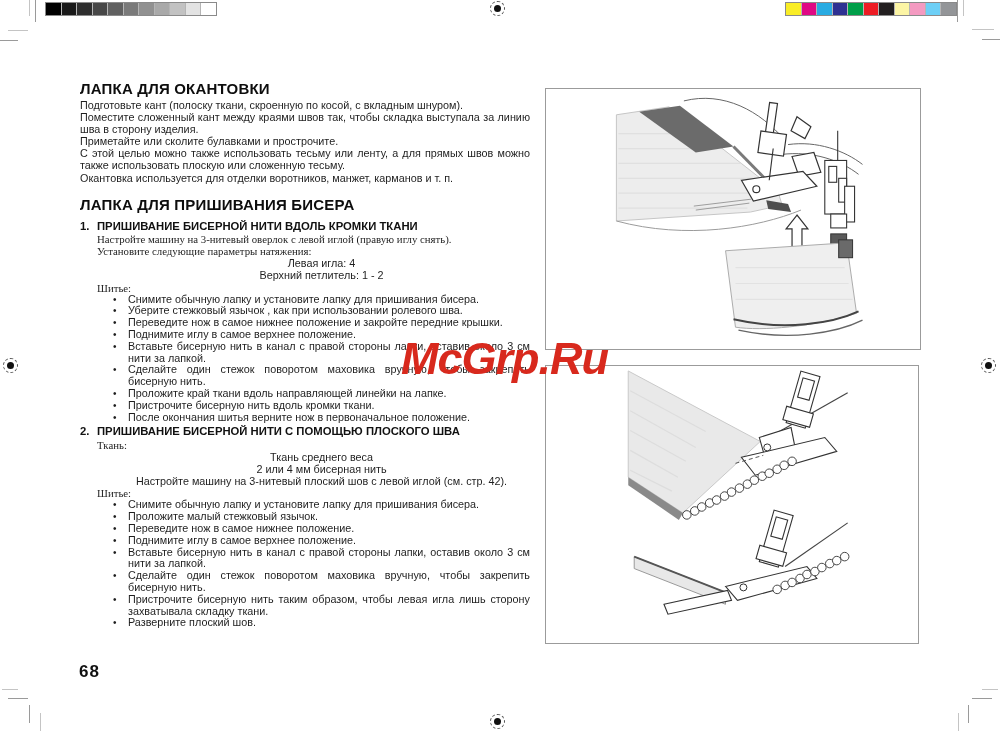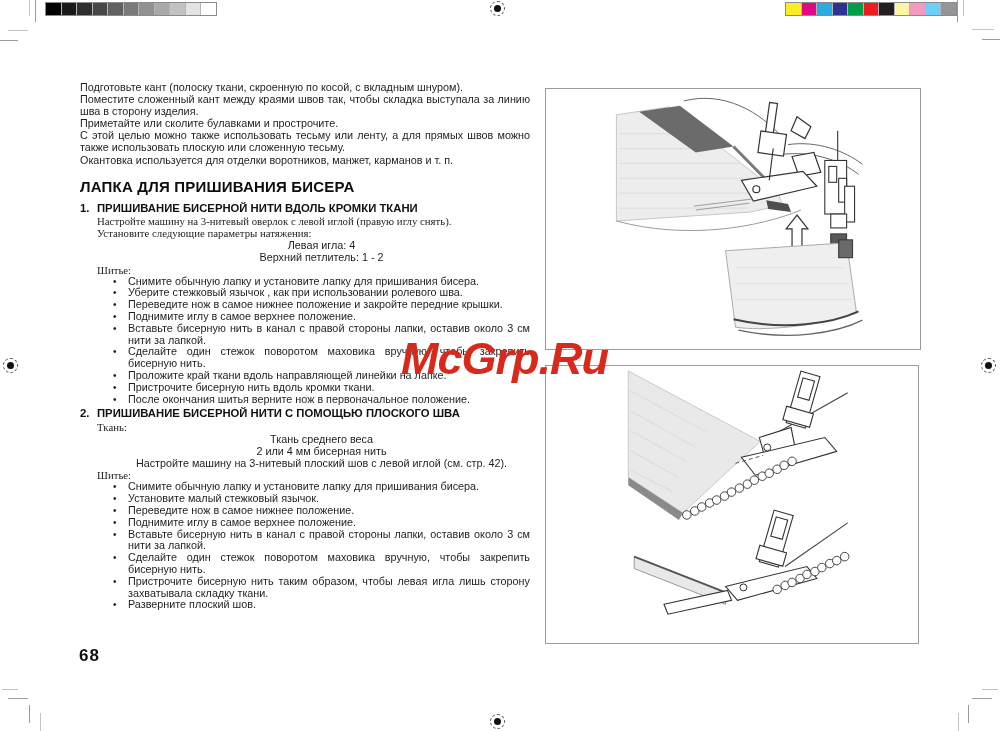--- a/index.html
+++ b/index.html
@@ -36,21 +36,21 @@
   .bullets{margin-left:33px;}
   .row-bullet{display:flex;line-height:11.8px;}
   .row-bullet .dot{flex:0 0 15px;text-align:left;font-size:10px;}
   .row-bullet .btxt{flex:1;text-align:justify;text-align-last:left;}
   
   .figure{position:absolute;border:1px solid #9b9b9b;background:#fff;box-sizing:border-box;}
   #fig1{left:545px;top:88px;width:376px;height:262px;}
   #fig2{left:545px;top:365px;width:374px;height:279px;}
   .figure svg{display:block;width:100%;height:100%;}
   
-  .pagenum{position:absolute;left:79px;top:646px;font-size:17px;font-weight:bold;
+  .pagenum{position:absolute;left:79px;top:662px;font-size:17px;font-weight:bold;
            letter-spacing:1px;color:#111;}
   
   .watermark{position:absolute;left:401px;top:333px;z-index:50;font-size:45px;font-weight:bold;
              font-style:italic;letter-spacing:-1px;white-space:nowrap;pointer-events:none;}
 </style>
 </head>
 <body>
 
 <div class="page">
 
@@ -101,20 +101,21 @@
       <div class="swatch" style="background: rgb(147, 149, 152);"></div>
     </div>
 
   <div class="regmark" style="left:490px;top:1px;"></div>
   <div class="regmark" style="left:3px;top:358px;"></div>
   <div class="regmark" style="left:981px;top:358px;"></div>
   <div class="regmark" style="left:490px;top:714px;"></div>
 
   <div class="content">
 
+    <h1 class="sec-title">ЛАПКА ДЛЯ ОКАНТОВКИ</h1>
     <div class="paras">
         <div class="row-para">Подготовьте кант (полоску ткани, скроенную по косой, с вкладным шнуром).</div>
         <div class="row-para">Поместите сложенный кант между краями швов так, чтобы складка выступала за линию шва в сторону изделия.</div>
         <div class="row-para">Приметайте или сколите булавками и прострочите.</div>
         <div class="row-para">С этой целью можно также использовать тесьму или ленту, а для прямых швов можно также использовать плоскую или сложенную тесьму.</div>
         <div class="row-para">Окантовка используется для отделки воротников, манжет, карманов и т. п.</div>
       </div>
 
     <h1 class="sec-title second">ЛАПКА ДЛЯ ПРИШИВАНИЯ БИСЕРА</h1>
 
@@ -184,21 +185,21 @@
           <div class="row-plain">Настройте машину на 3-нитевый плоский шов с левой иглой (см. стр. 42).</div>
         </div>
       <div class="ind1">Шитье:</div>
       <div class="bullets">
           <div class="row-bullet">
             <span class="dot">•</span>
             <span class="btxt">Снимите обычную лапку и установите лапку для пришивания бисера.</span>
           </div>
           <div class="row-bullet">
             <span class="dot">•</span>
-            <span class="btxt">Установите малый  стежковый язычок.</span>
+            <span class="btxt">Проложите малый  стежковый язычок.</span>
           </div>
           <div class="row-bullet">
             <span class="dot">•</span>
             <span class="btxt">Переведите нож в самое нижнее положение.</span>
           </div>
           <div class="row-bullet">
             <span class="dot">•</span>
             <span class="btxt">Поднимите иглу в самое верхнее положение.</span>
           </div>
           <div class="row-bullet">

